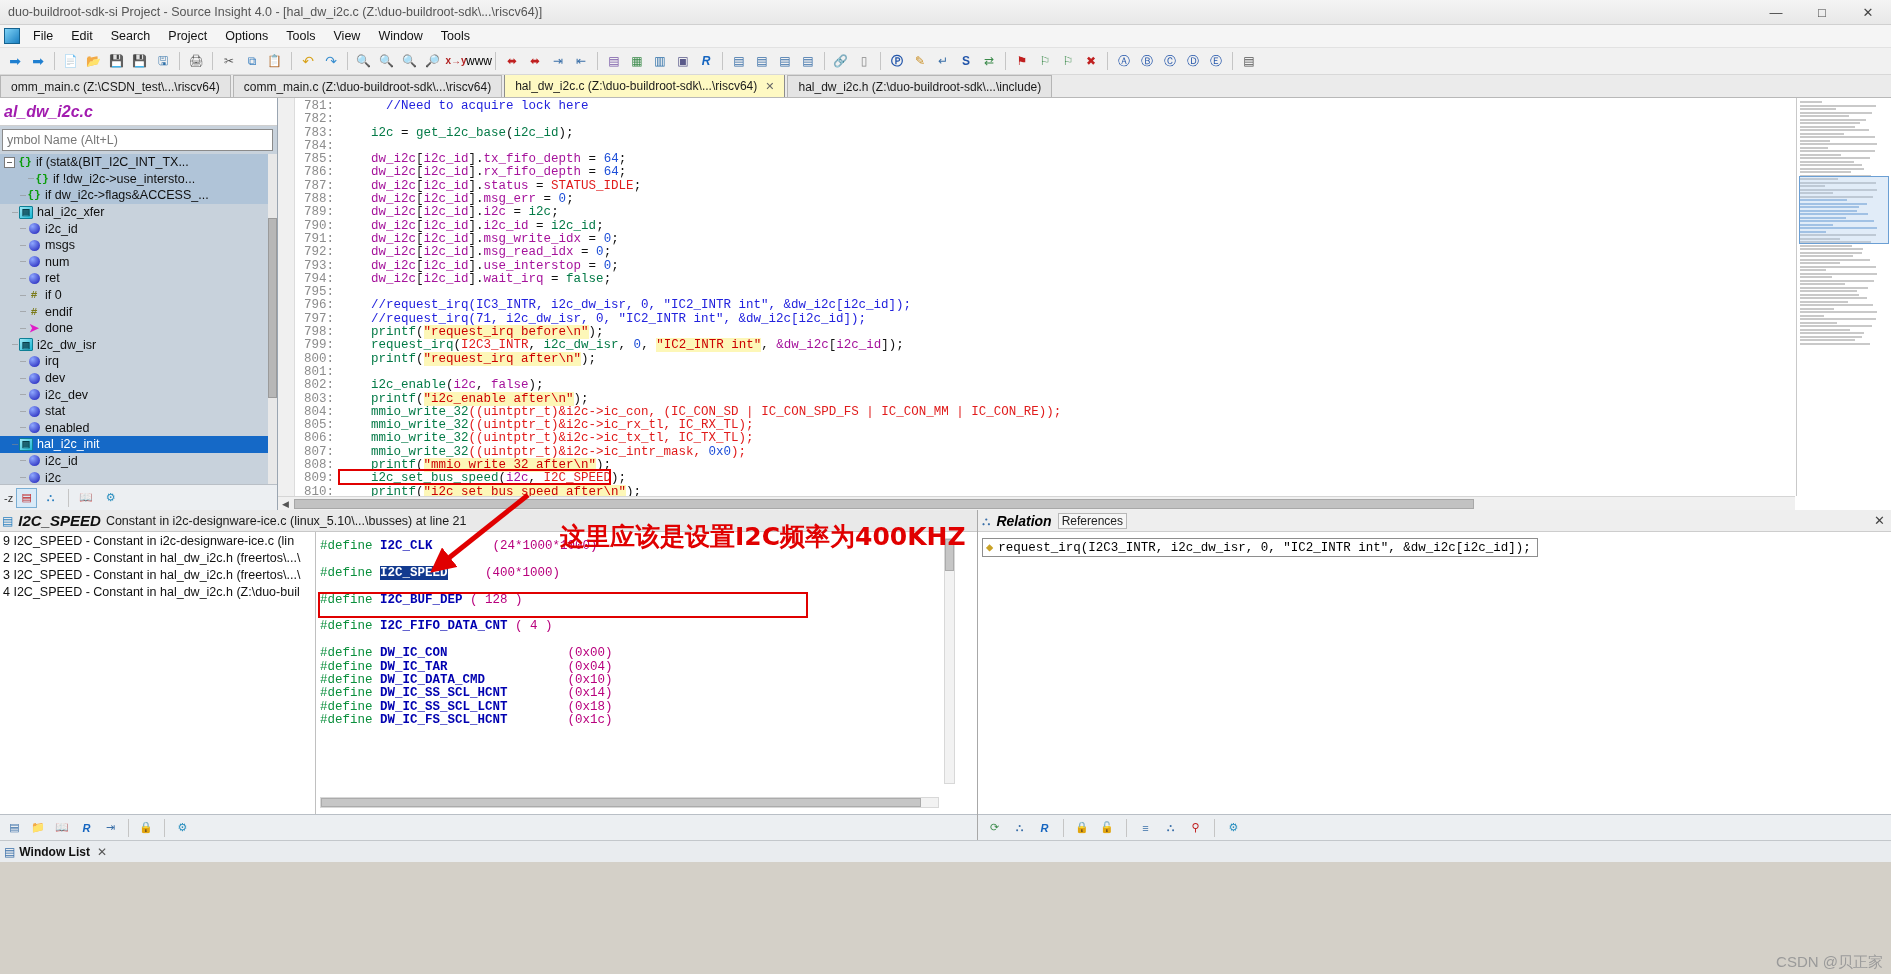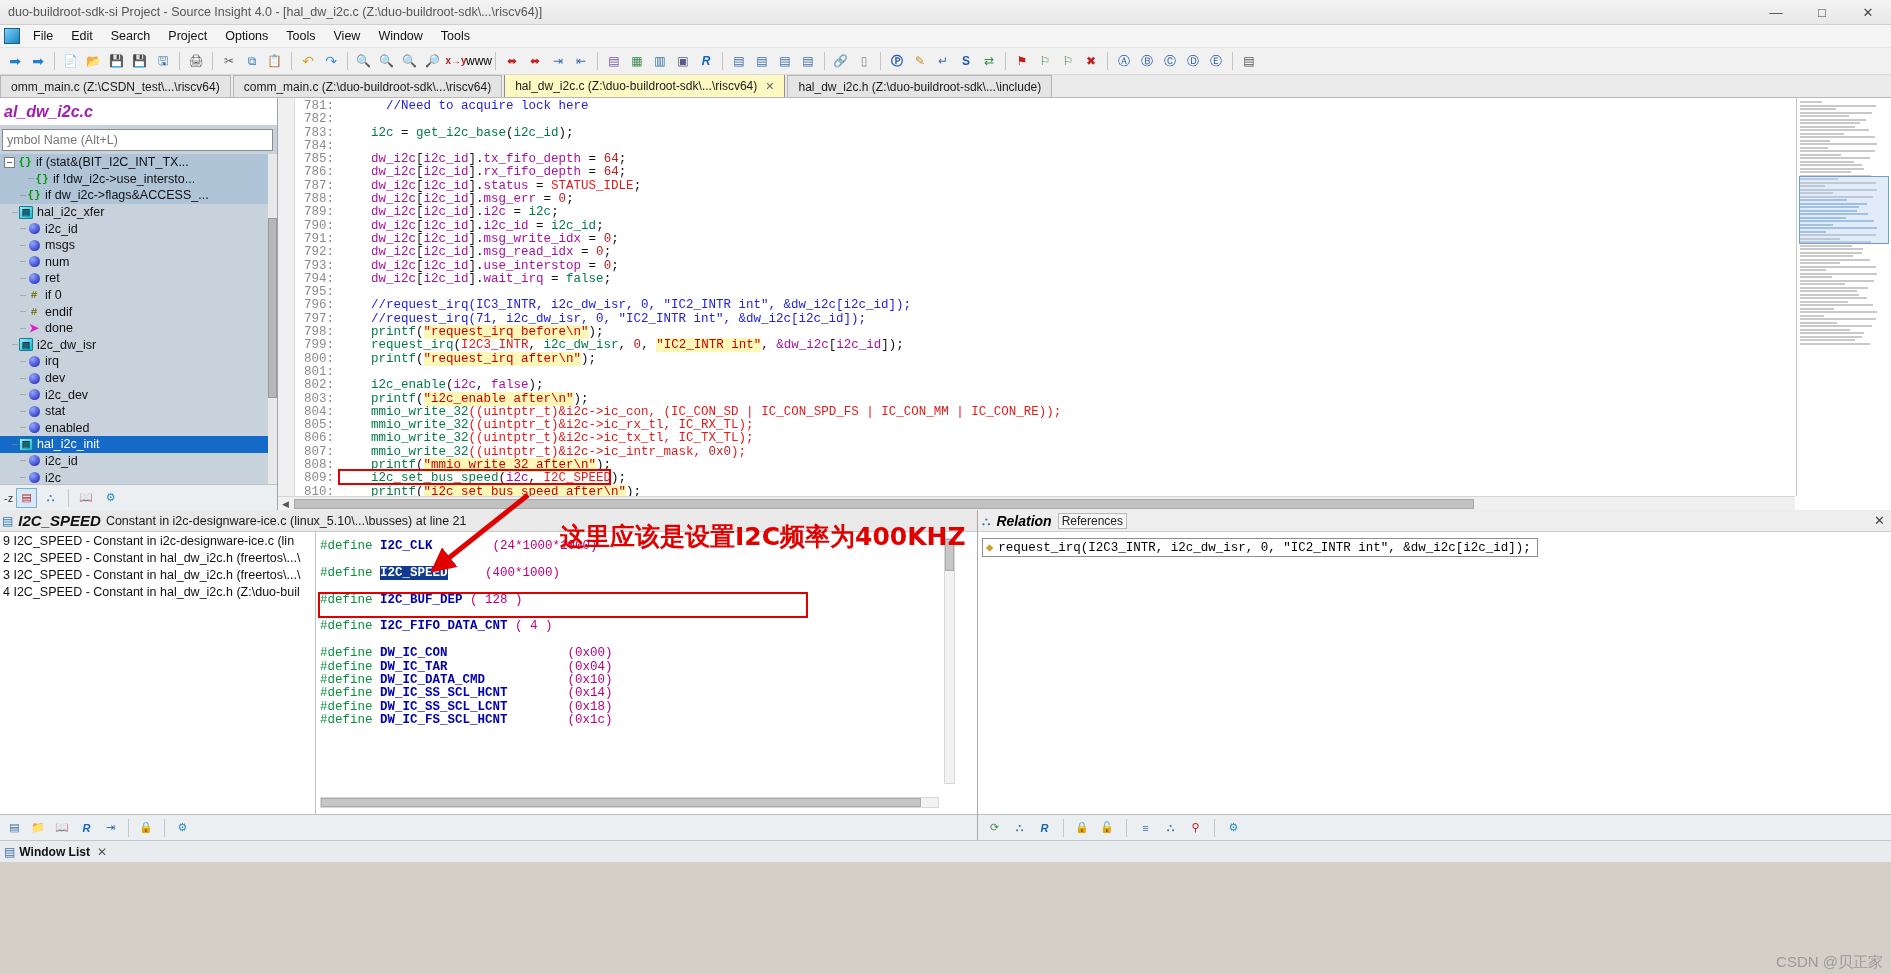--- a/index.html
+++ b/index.html
@@ -202,21 +202,21 @@
     font-family:"Liberation Mono", monospace;
     font-size: 12.5px;
     line-height: 13.3px;
     white-space: pre;
   }
   .cl { display:block; height:13.3px; }
   .ln { color:#8c8c8c; display:inline-block; width:46px; text-align:center; margin-right:14px; }
   .c-cmt { color:#2222dd; }
   .c-fn  { color:#047a47; }
   .c-var { color:#a5129b; }
-  .c-num { color:#b91c1c; }
+  .c-num { color:#1d4ed8; }
   .c-const { color:#e01b1b; }
   .c-str { color:#cc0000; }
   .c-plain { color:#0a7a3c; }
   .c-hl { background:#fdf7b8; }
   .c-op { color:#111; }
 
   .ed-hscroll {
     height:14px; background:#f0f0f0; border-top:1px solid #d5d5d5;
     position:relative; margin-right:96px;
   }

